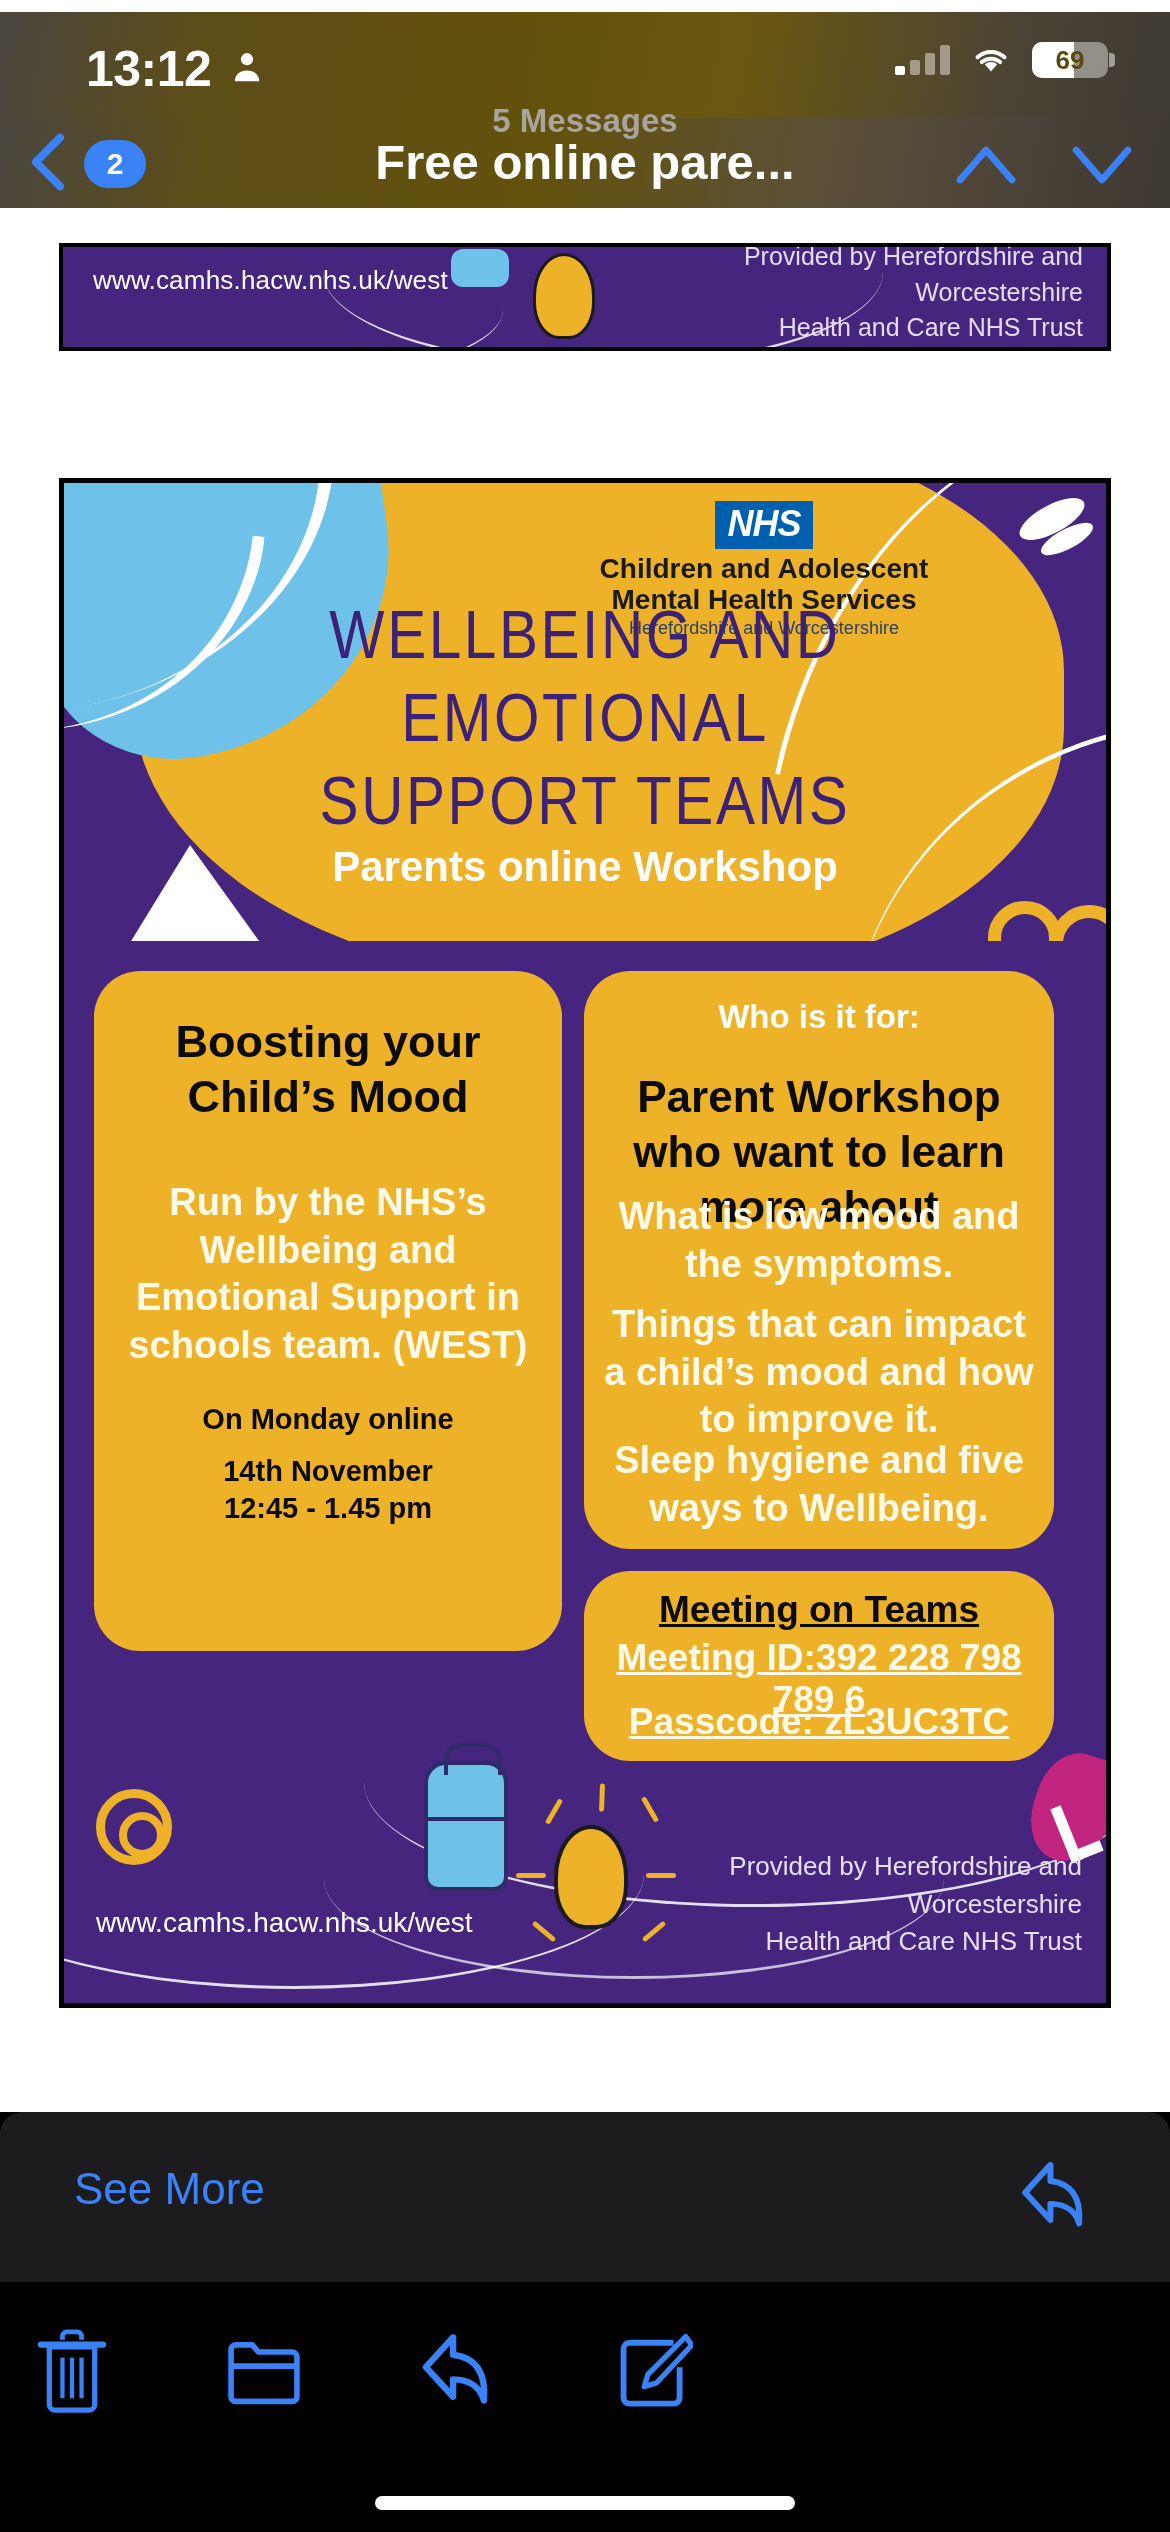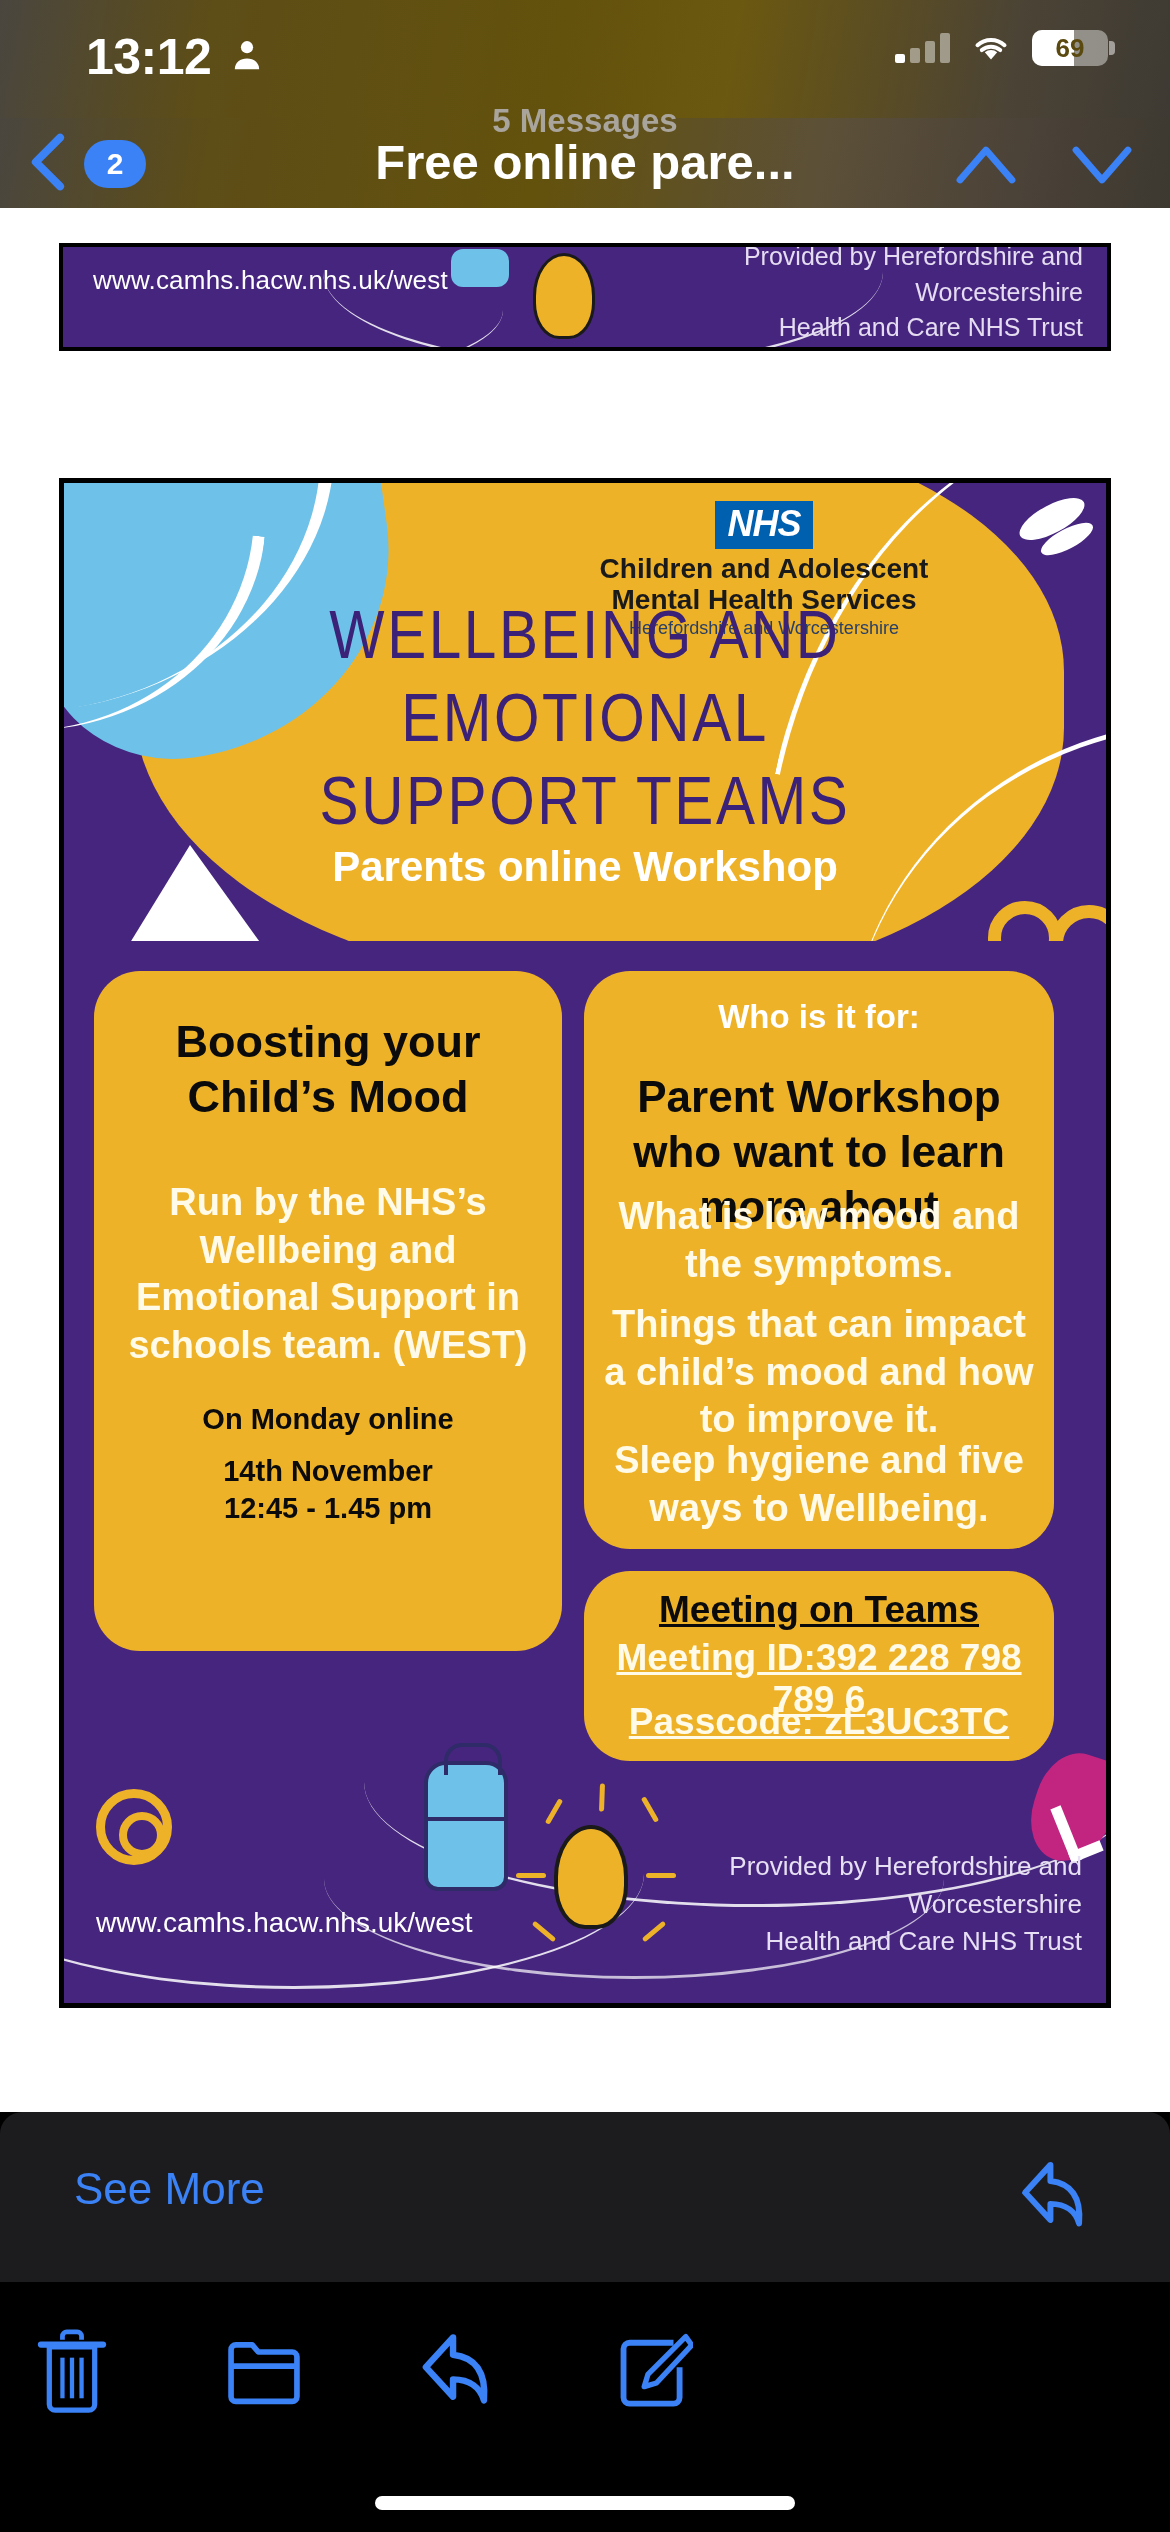--- a/index.html
+++ b/index.html
@@ -1,21 +1,21 @@
 <!DOCTYPE html>
 <html><head>
 <meta charset="utf-8">
 <style>
   * { margin:0; padding:0; box-sizing:border-box; }
   html,body { width:1170px; height:2532px; background:#000; overflow:hidden;
               font-family:"Liberation Sans", sans-serif; }
 
   
   #status-bar{
-    position:absolute; left:0; top:0; width:1170px; height:118px;
+    position:absolute; left:0; top:12px; width:1170px; height:118px;
     background:linear-gradient(100deg,#4a463f 0%, #5d4d17 18%, #63520c 48%, #6b5810 62%, #4b4335 86%, #3e3a33 100%);
     z-index:30;
     text-decoration:underline;
   }
   #status-time{
     position:absolute; left:86px; top:28px; font-size:50px; font-weight:bold;
     color:#fff; letter-spacing:-0.5px;
   }
   #status-person-icon{ position:absolute; left:230px; top:36px; width:34px; height:38px; }
   #status-right{ position:absolute; right:62px; top:30px; display:flex; align-items:center; gap:20px; }

